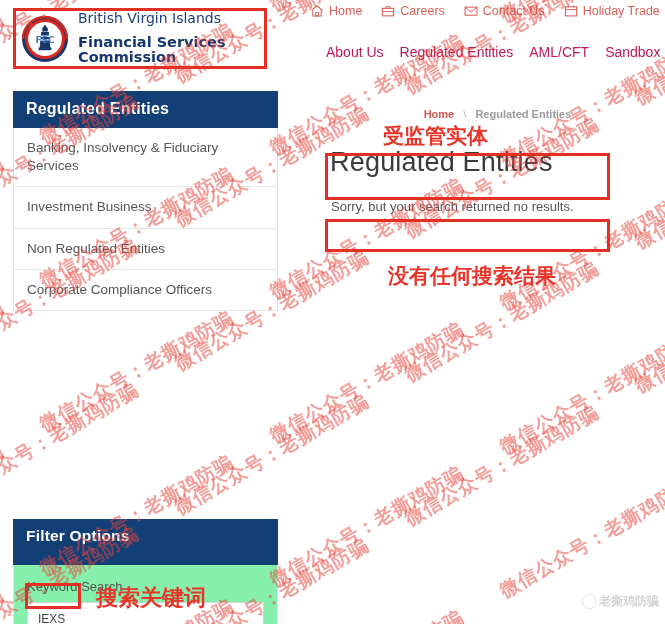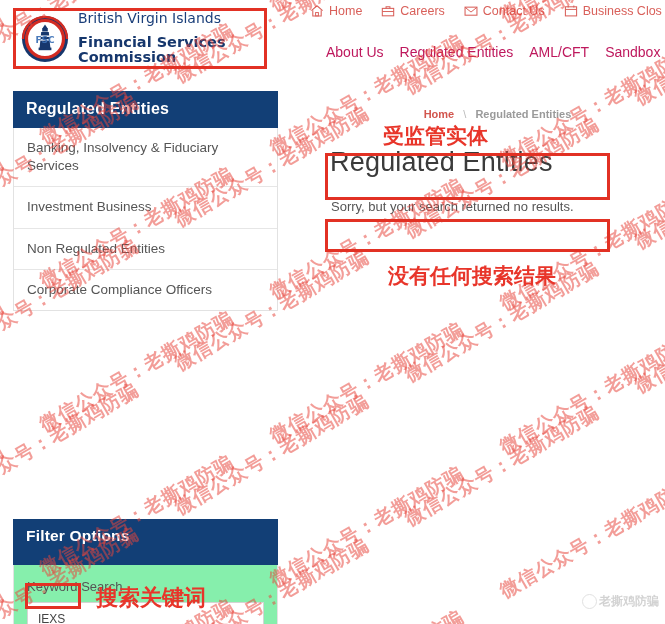--- a/index.html
+++ b/index.html
@@ -169,21 +169,21 @@
         <span>Contact Us</span>
       </div>
       <div class="util">
         <span>
           <svg width="14" height="14" viewBox="0 0 16 16">
               <rect x="1.6" y="3.2" width="12.8" height="10.4" stroke="#d9605a" stroke-width="1.2" fill="none"></rect>
               <path d="M1.6 6.2 H14.4" stroke="#d9605a" stroke-width="1.1"></path>
               <path d="M4.8 1.8 V4 M11.2 1.8 V4" stroke="#d9605a" stroke-width="1.2"></path>
             </svg>
         </span>
-        <span>Business Clos</span>
+        <span>Holiday Trade</span>
       </div>
     </div>
 
     <div id="mainnav">
       <div class="nav-item">About Us</div>
       <div class="nav-item">Regulated Entities</div>
       <div class="nav-item">AML/CFT</div>
       <div class="nav-item">Sandbox</div>
     </div>
   </div>

